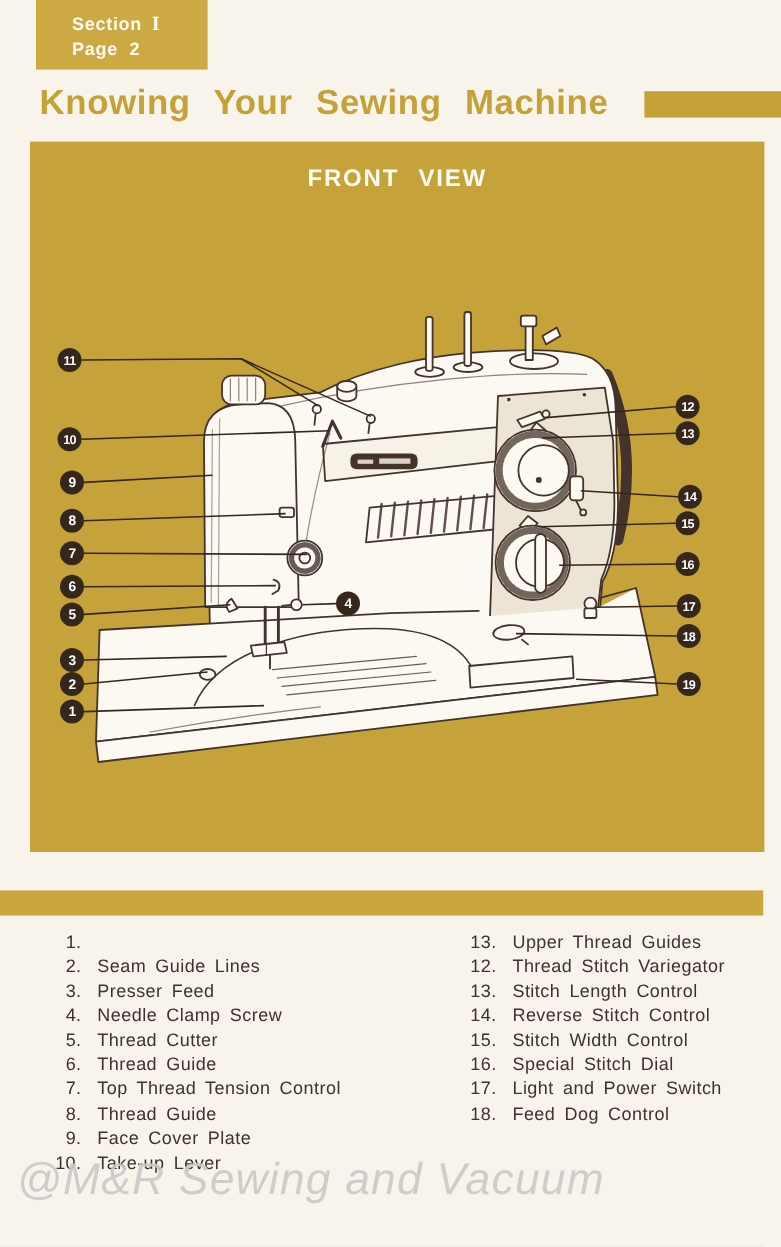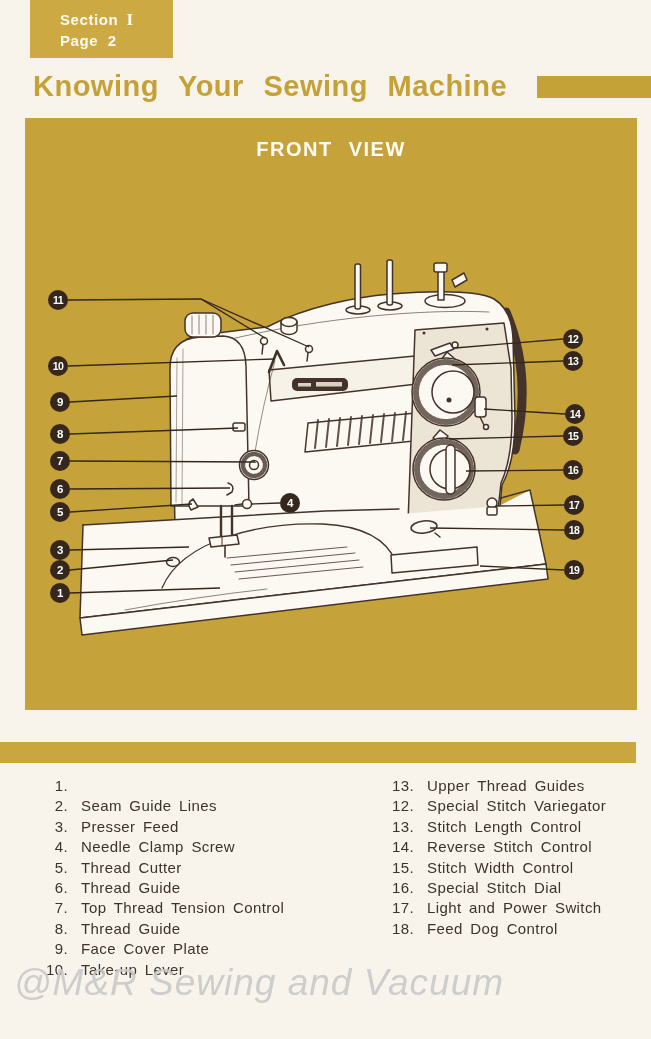--- a/index.html
+++ b/index.html
@@ -301,21 +301,21 @@
           <span class="lbl">Take-up Lever</span>
         </li>
       </ol>
     <ol id="legend-right">
         <li class="row">
           <span class="num">13.</span>
           <span class="lbl">Upper Thread Guides</span>
         </li>
         <li class="row">
           <span class="num">12.</span>
-          <span class="lbl">Special Stitch Variegator</span>
+          <span class="lbl">Thread Stitch Variegator</span>
         </li>
         <li class="row">
           <span class="num">13.</span>
           <span class="lbl">Stitch Length Control</span>
         </li>
         <li class="row">
           <span class="num">14.</span>
           <span class="lbl">Reverse Stitch Control</span>
         </li>
         <li class="row">

